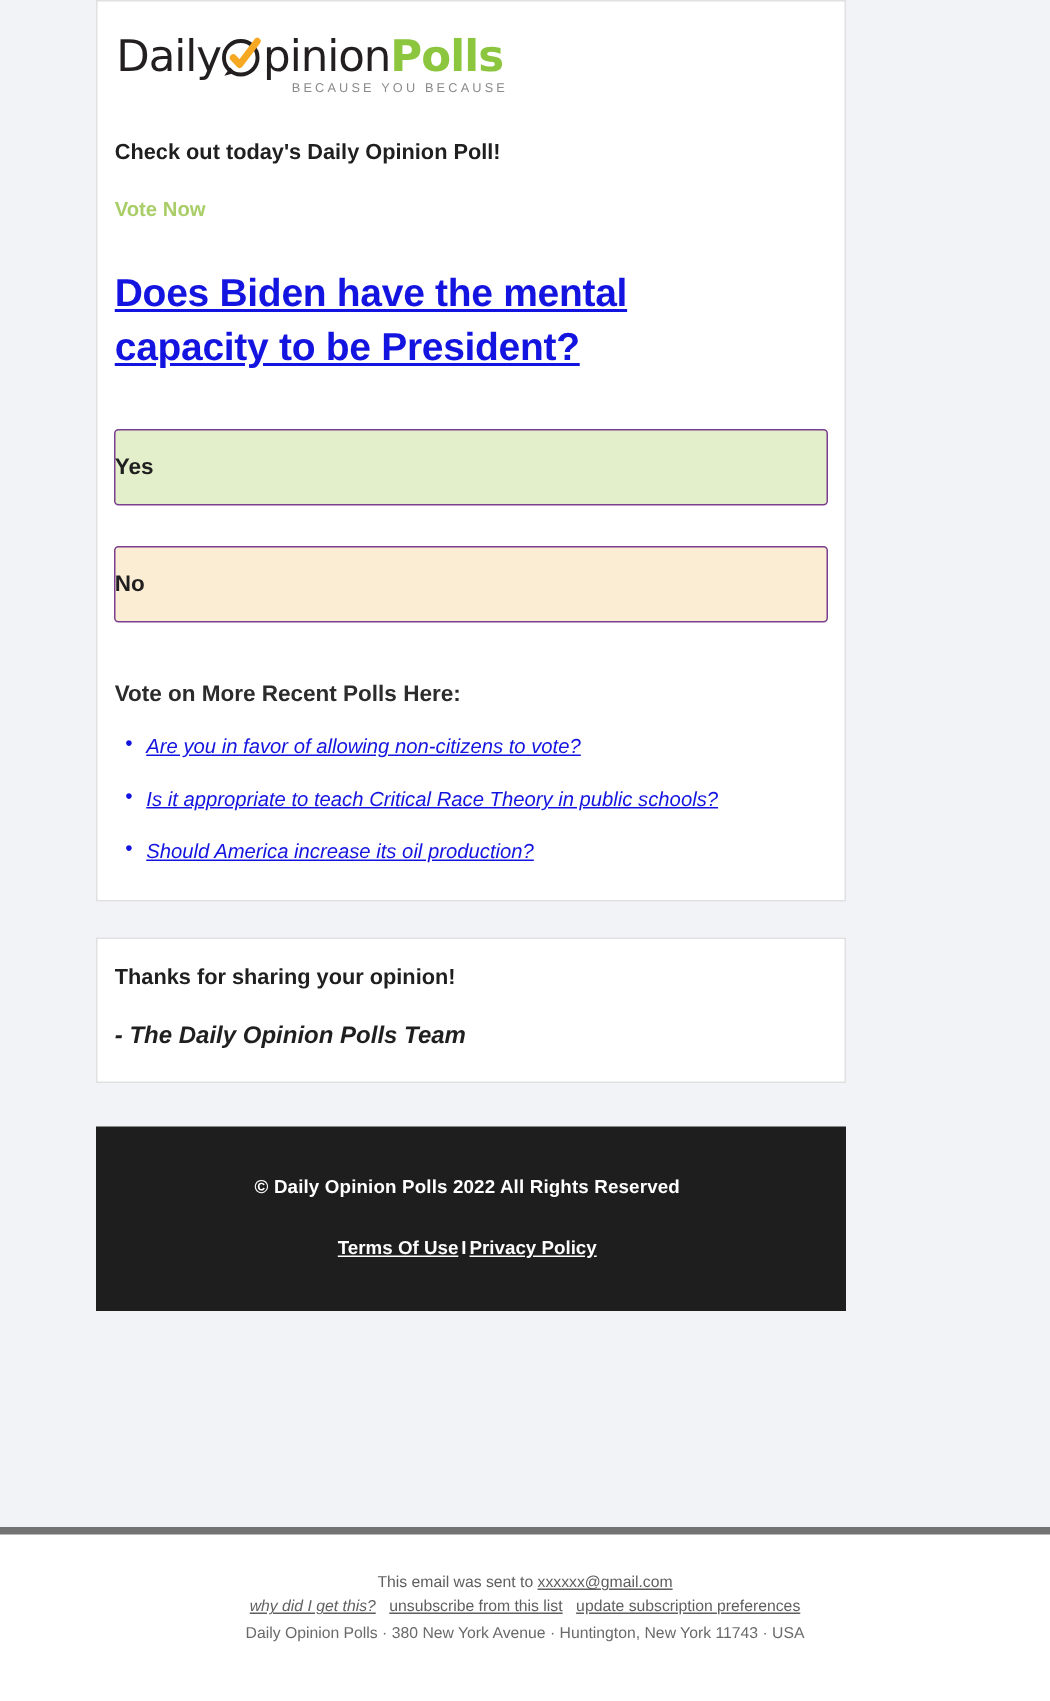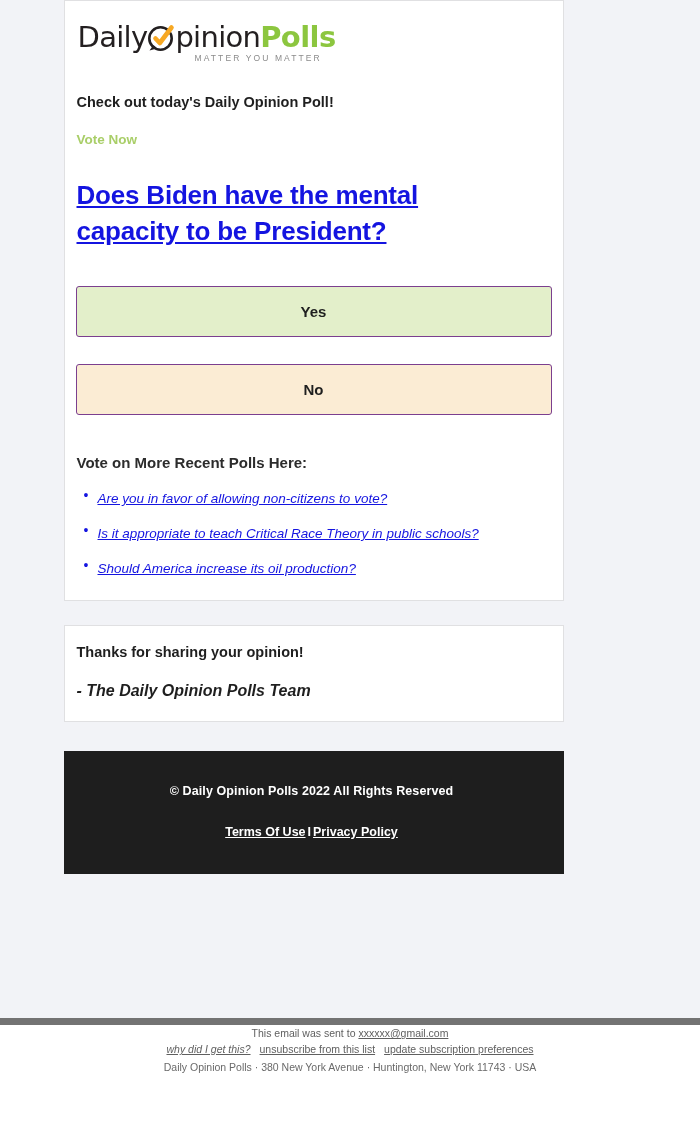--- a/index.html
+++ b/index.html
@@ -107,21 +107,21 @@
   
   .answers {
     margin-top: 36px;
   }
   .answer-btn {
     display: block;
     width: 100%;
     box-sizing: border-box;
     height: 51px;
     line-height: 49px;
-    text-align: center;
+    text-align: left;
     font-size: 15px;
     font-weight: bold;
     color: #1f1f1f;
     border: 1px solid #7b3f8f;
     border-radius: 3px;
     text-decoration: none;
     cursor: pointer;
   }
   .answer-yes { background: #e3efca; }
   .answer-no  { background: #fbecd4; margin-top: 27px; }
@@ -215,23 +215,24 @@
   }
 
   
   .unsub-strip {
     position: absolute;
     left: 0;
     top: 1018px;
     width: 700px;
     height: 116px;
     background: #ffffff;
-    border-top: 7px solid #737373;
+    border-top: 5px solid #737373;
     box-sizing: border-box;
     text-align: center;
+    padding-top: 24px;
   }
   .unsub-line {
     font-size: 10.5px;
     color: #5f5f5f;
     line-height: 1.55;
     font-family: "Liberation Sans", sans-serif;
   }
   .unsub-line a {
     color: #5f5f5f;
     text-decoration: underline;
@@ -262,21 +263,21 @@
     <div class="card-body">
 
       <div class="logo-block">
         <span class="logo-line">
           <span class="logo-text">Daily</span><span class="logo-o-wrap"><svg width="28" height="29" viewBox="0 0 28 29">
                 <circle cx="13.5" cy="15.5" r="11.2" fill="none" stroke="#231f20" stroke-width="2.6"></circle>
                 <path d="M6.5 22 L2.5 27.5 L10 25.5 Z" fill="#231f20"></path>
                 <path d="M8.5 15.5 L12.8 20 L24.5 4.5" fill="none" stroke="#f7a823" stroke-width="4.6" stroke-linecap="round" stroke-linejoin="round"></path>
               </svg></span><span class="logo-text">pinion</span><span class="logo-polls">Polls</span>
         </span>
-        <span class="logo-tag">MATTER YOU MATTER</span>
+        <span class="logo-tag">BECAUSE YOU BECAUSE</span>
       </div>
 
       <div class="intro-line">Check out today's Daily Opinion Poll!</div>
       <div class="vote-now">Vote Now</div>
 
       <a class="poll-question" href="#">Does Biden have the mental capacity to be President?</a>
 
       <div class="answers">
         <a class="answer-btn answer-yes" href="#">Yes</a>
         <a class="answer-btn answer-no" href="#">No</a>

